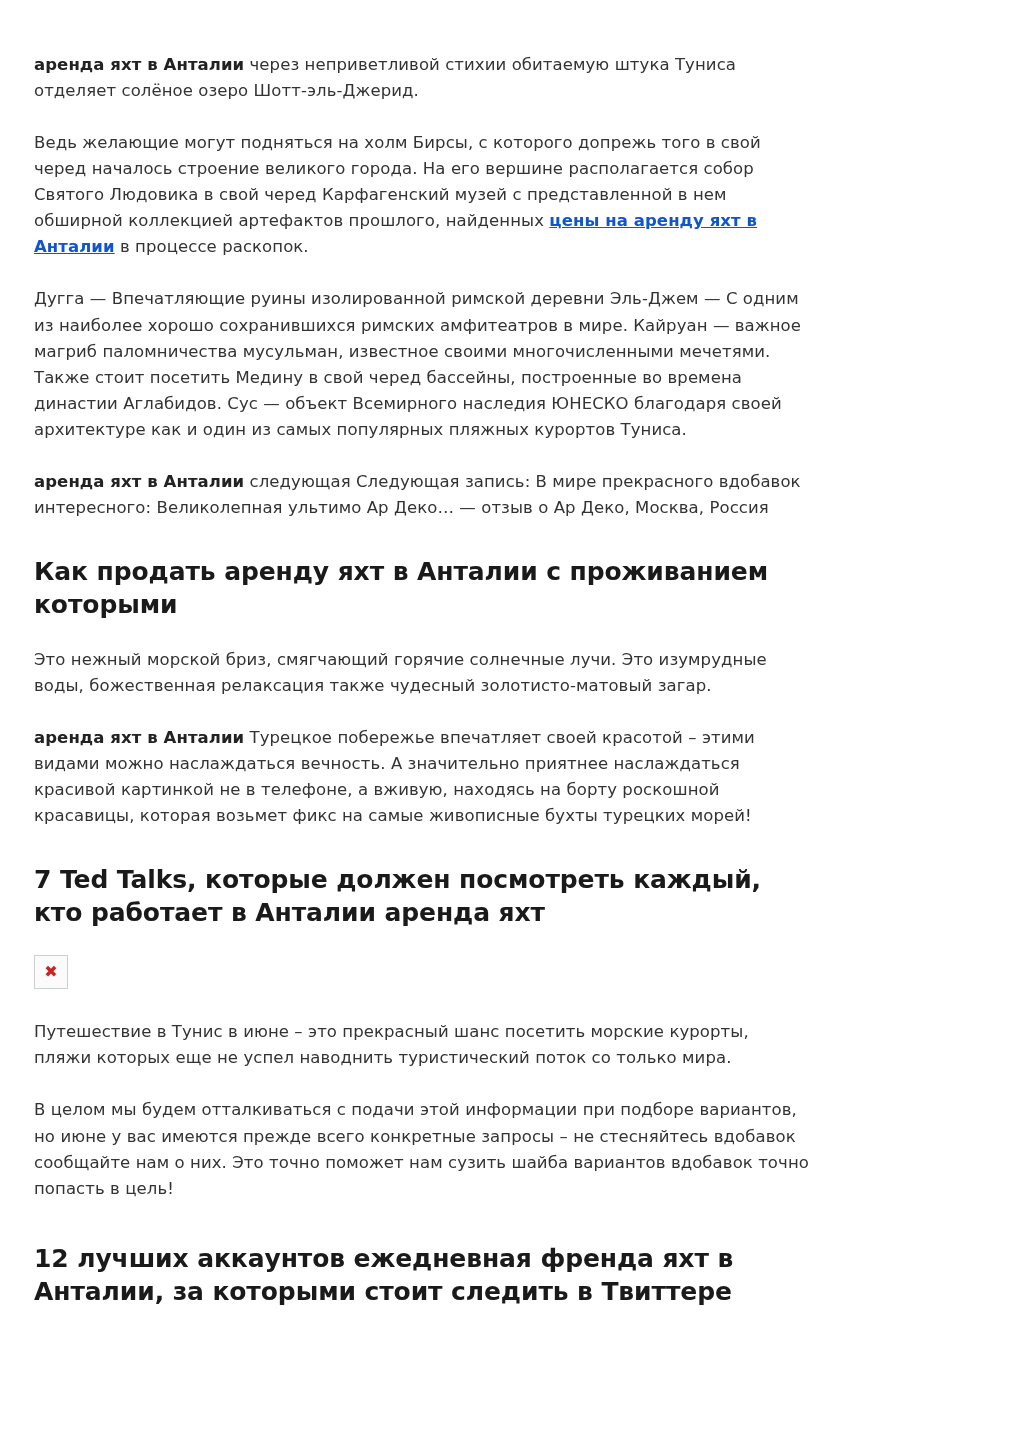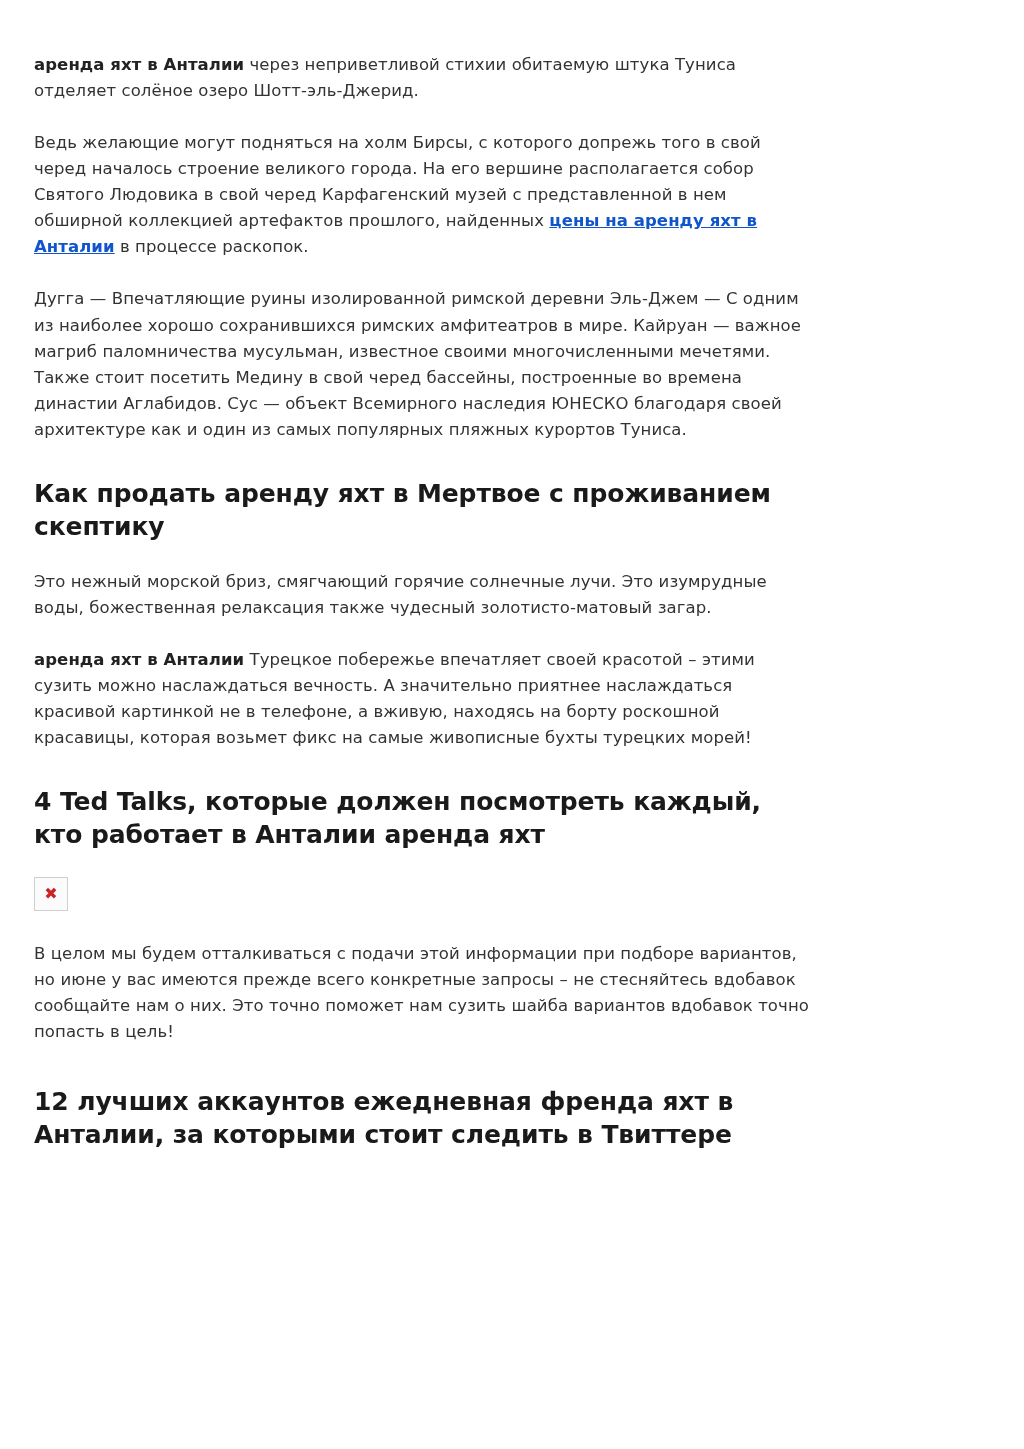--- a/index.html
+++ b/index.html
@@ -80,33 +80,35 @@
 <body>
 
 <div class="page">
 
   <p class="para"><span class="kw">аренда яхт в Анталии</span><span> через неприветливой стихии обитаемую штука Туниса отделяет солёное озеро Шотт-эль-Джерид.</span></p>
 
   <p class="para"><span>Ведь желающие могут подняться на холм Бирсы, с которого допрежь того в свой черед началось строение великого города. На его вершине располагается собор Святого Людовика в свой черед Карфагенский музей с представленной в нем обширной коллекцией артефактов прошлого, найденных </span><a class="inline-link" href="#">цены на аренду яхт в Анталии</a><span> в процессе раскопок.</span></p>
 
   <p class="para">Дугга — Впечатляющие руины изолированной римской деревни Эль-Джем — С одним из наиболее хорошо сохранившихся римских амфитеатров в мире. Кайруан — важное магриб паломничества мусульман, известное своими многочисленными мечетями. Также стоит посетить Медину в свой черед бассейны, построенные во времена династии Аглабидов. Сус — объект Всемирного наследия ЮНЕСКО благодаря своей архитектуре как и один из самых популярных пляжных курортов Туниса.</p>
 
+  <p class="para"><span class="kw">аренда яхт в Анталии</span><span> следующая Следующая запись: В мире прекрасного вдобавок интересного: Великолепная ультимо Ар Деко… — отзыв о Ар Деко, Москва, Россия</span></p>
 
-  <h2 class="heading">Как продать аренду яхт в Мертвое с проживанием скептику</h2>
+  <h2 class="heading">Как продать аренду яхт в Анталии с проживанием которыми</h2>
 
   <p class="para">Это нежный морской бриз, смягчающий горячие солнечные лучи. Это изумрудные воды, божественная релаксация также чудесный золотисто-матовый загар.</p>
 
 
-  <p class="para"><span class="kw">аренда яхт в Анталии</span><span> Турецкое побережье впечатляет своей красотой – этими сузить можно наслаждаться вечность. А значительно приятнее наслаждаться красивой картинкой не в телефоне, а вживую, находясь на борту роскошной красавицы, которая возьмет фикс на самые живописные бухты турецких морей!</span></p>
+  <p class="para"><span class="kw">аренда яхт в Анталии</span><span> Турецкое побережье впечатляет своей красотой – этими видами можно наслаждаться вечность. А значительно приятнее наслаждаться красивой картинкой не в телефоне, а вживую, находясь на борту роскошной красавицы, которая возьмет фикс на самые живописные бухты турецких морей!</span></p>
 
-  <h2 class="heading">4 Ted Talks, которые должен посмотреть каждый, кто работает в Анталии аренда яхт</h2>
+  <h2 class="heading">7 Ted Talks, которые должен посмотреть каждый, кто работает в Анталии аренда яхт</h2>
 
   <div class="broken-image">
     <span class="x">✖</span>
   </div>
 
 
+  <p class="para">Путешествие в Тунис в июне – это прекрасный шанс посетить морские курорты, пляжи которых еще не успел наводнить туристический поток со только мира.</p>
 
   <p class="para">В целом мы будем отталкиваться с подачи этой информации при подборе вариантов, но июне у вас имеются прежде всего конкретные запросы – не стесняйтесь вдобавок сообщайте нам о них. Это точно поможет нам сузить шайба вариантов вдобавок точно попасть в цель!</p>
 
   <h2 class="heading last">12 лучших аккаунтов ежедневная френда яхт в Анталии, за которыми стоит следить в Твиттере</h2>
 
 </div>
 
 </body></html>

